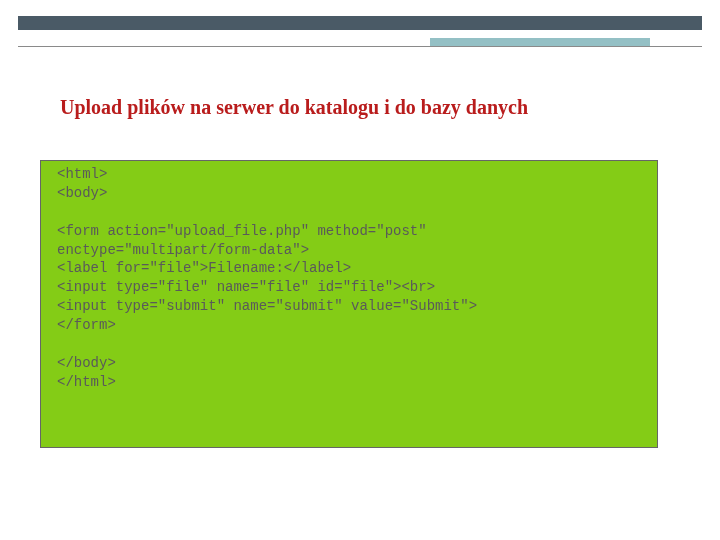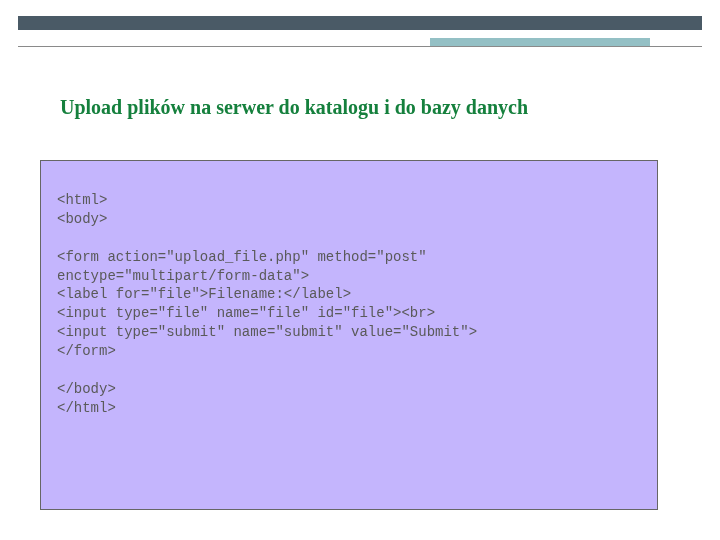--- a/index.html
+++ b/index.html
@@ -35,33 +35,33 @@
     width: 684px;
     height: 1px;
     background: #8a8a8a;
   }
   .slide-title {
     position: absolute;
     left: 60px;
     top: 96px;
     font-size: 20px;
     font-weight: bold;
-    color: #15803d;
+    color: #b91c1c;
     font-family: Georgia, 'Times New Roman', serif;
   }
   .code-box {
     position: absolute;
     left: 40px;
     top: 160px;
     width: 618px;
-    height: 350px;
+    height: 288px;
     border: 1px solid #666;
-    background: #c4b5fd;
+    background: #84cc16;
     box-sizing: border-box;
-    padding: 30px 16px;
+    padding: 4px 16px;
   }
   .code-box pre {
     margin: 0;
     font-family: "Courier New", Courier, monospace;
     font-size: 14px;
     line-height: 1.35;
     color: #5a5a5a;
     white-space: pre;
   }
 </style>

